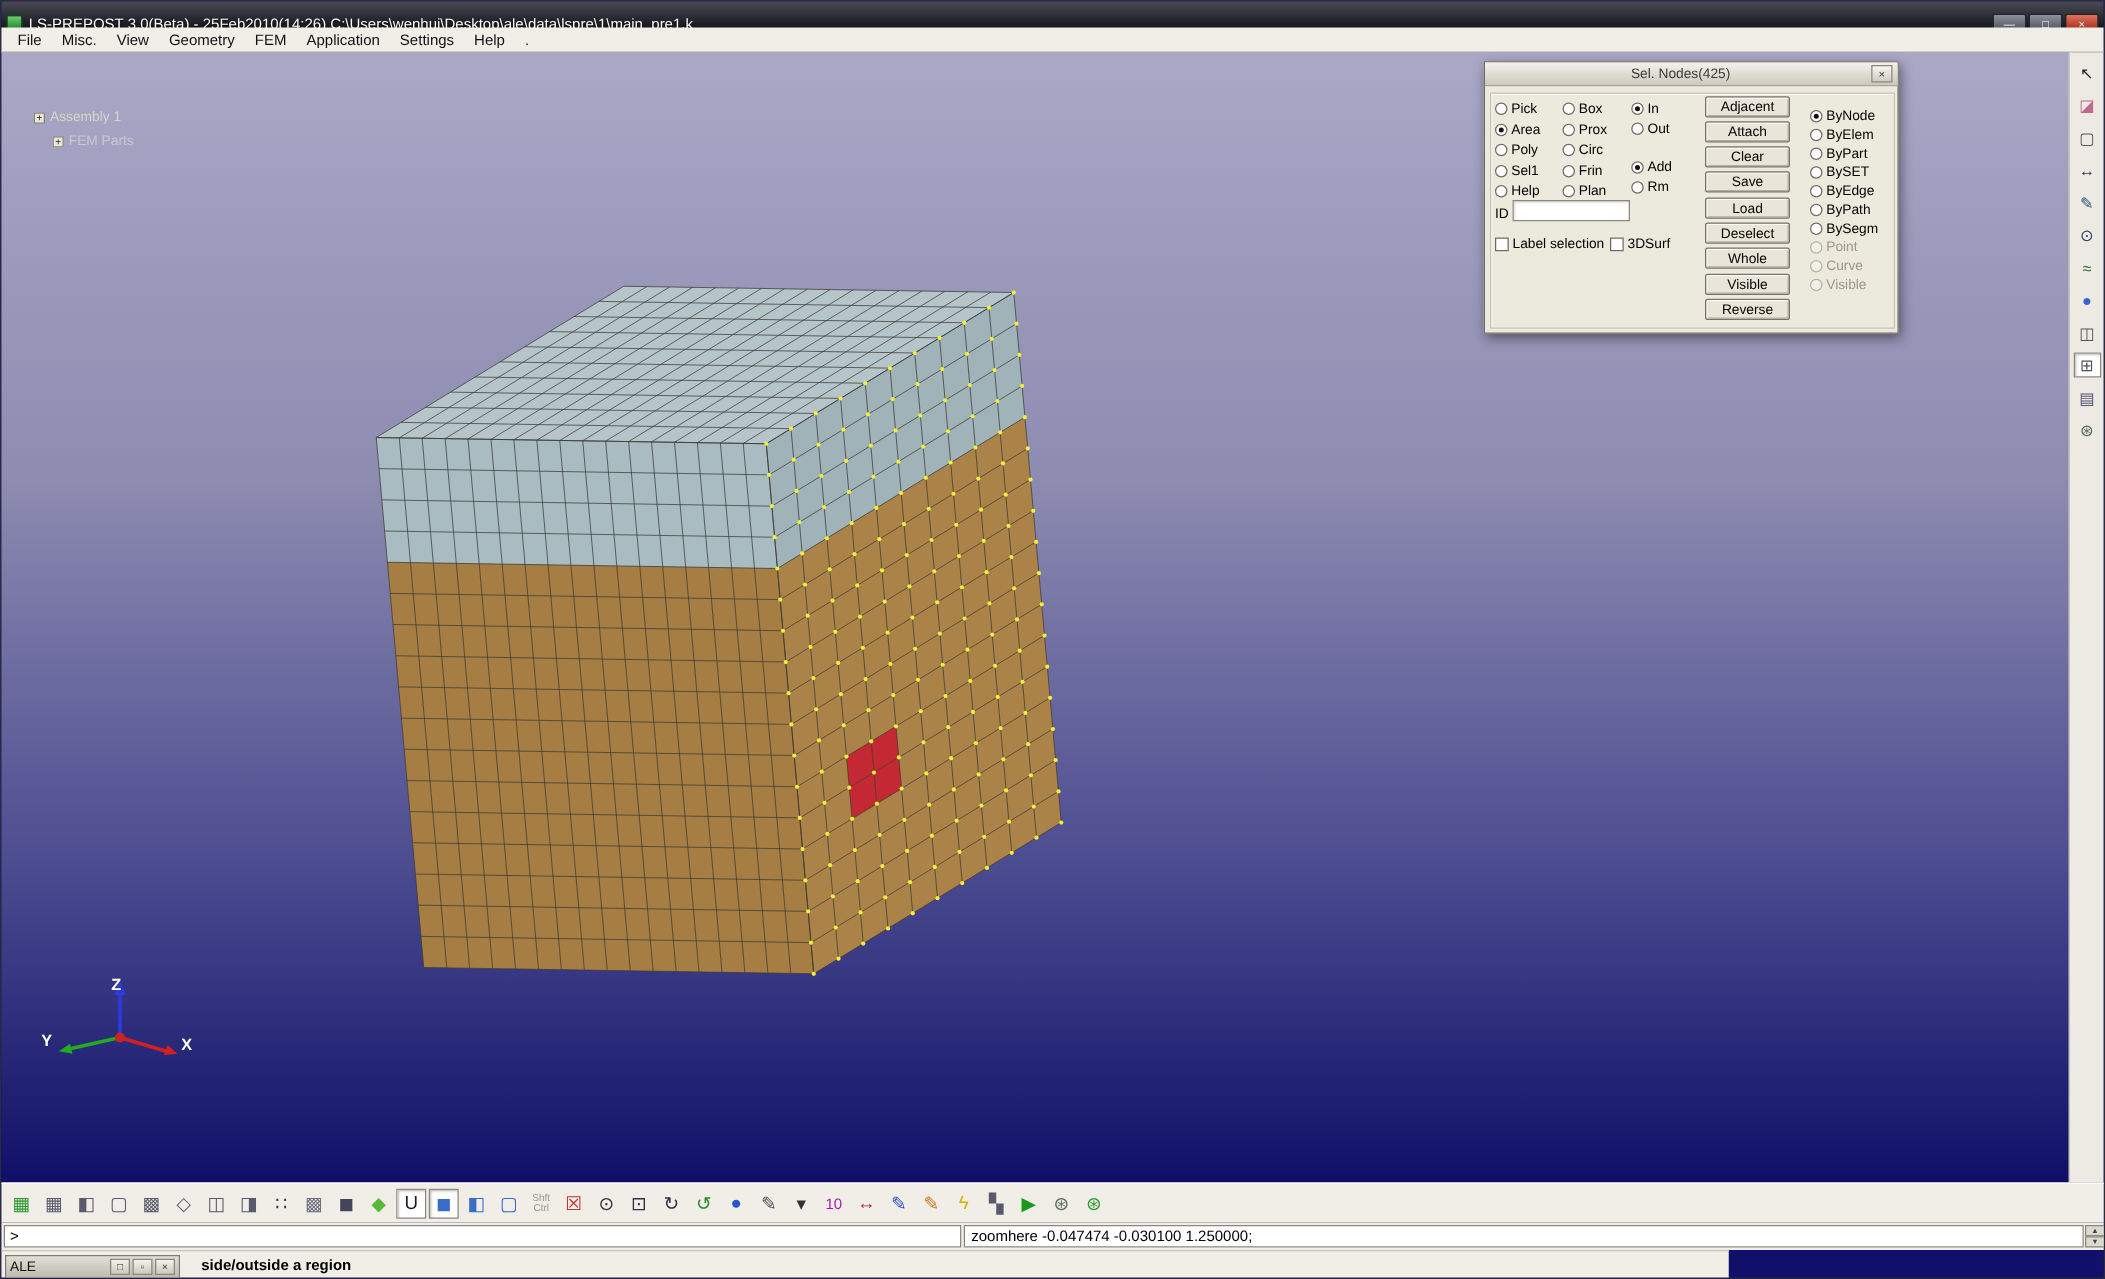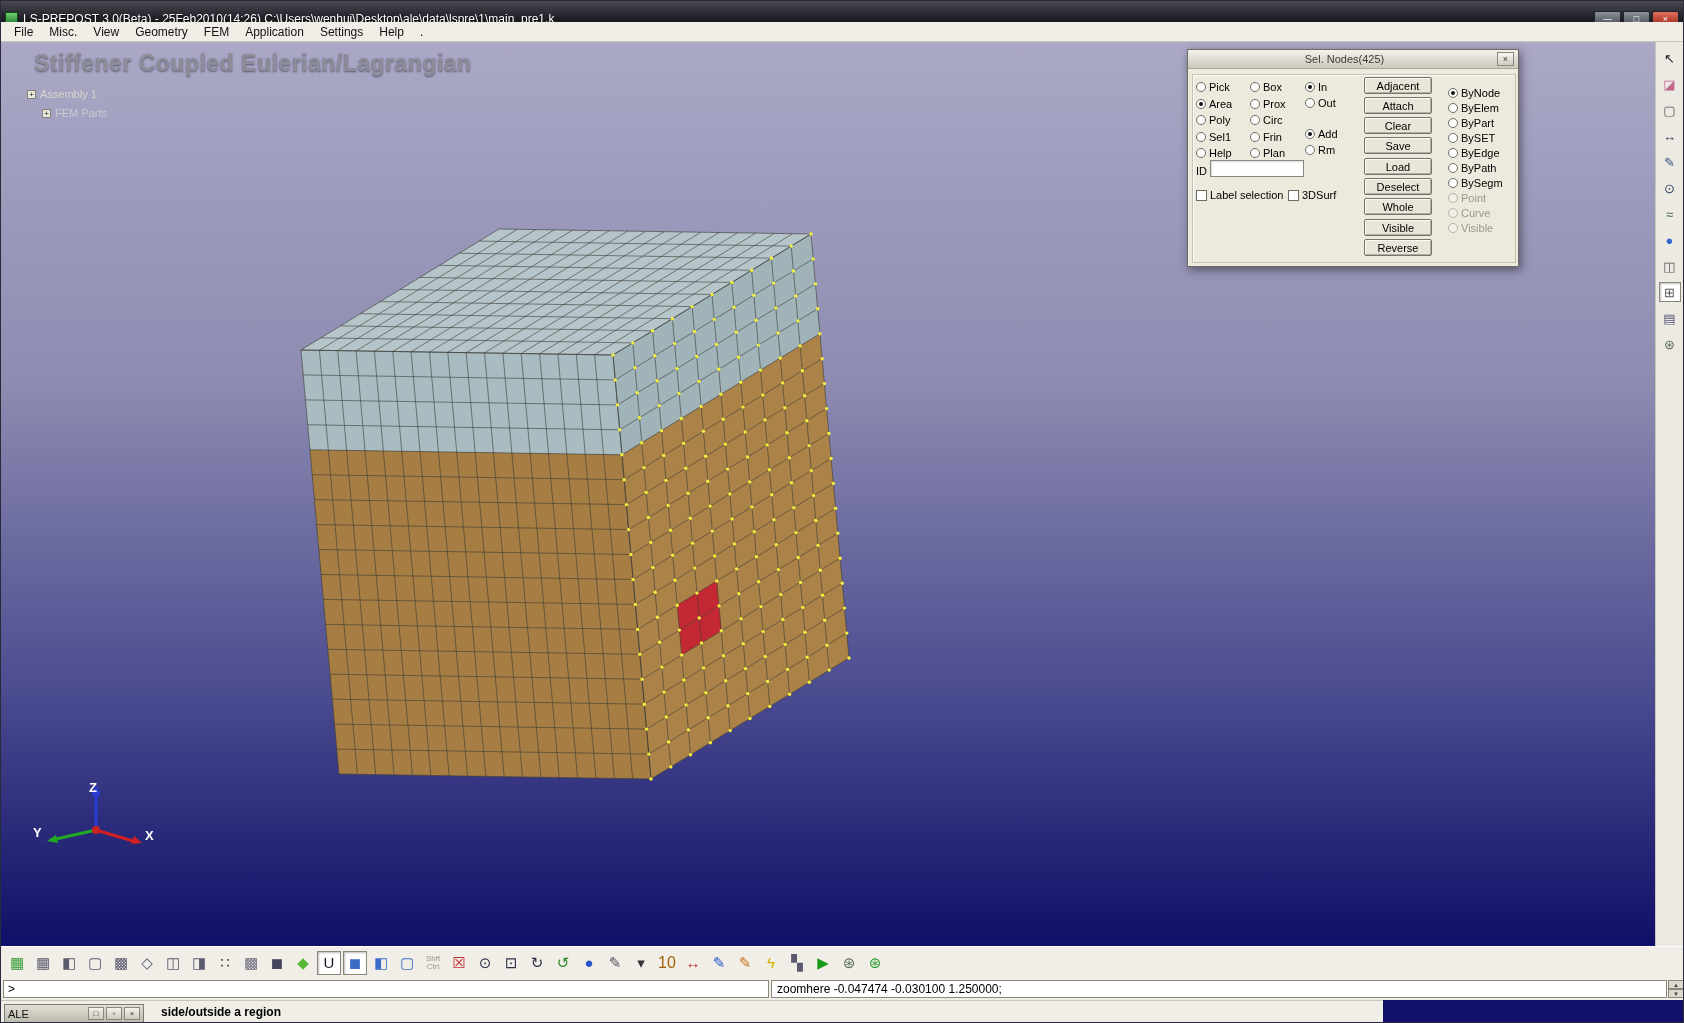--- a/index.html
+++ b/index.html
@@ -67,21 +67,21 @@
     font-family:"Liberation Sans", sans-serif; }
 
   
   .toolbar { position:absolute; top:945px; left:0; width:1684px; height:32px; background:#f0eee7;
     border-top:1px solid #fff; display:flex; align-items:center; padding-left:4px; }
   #bottom-icons { display:flex; gap:2px; align-items:center; }
   .ticon { width:24px; height:24px; display:inline-flex; align-items:center; justify-content:center;
     font-size:15px; flex:none; cursor:default; }
   .ticon.pressed { background:#fff; border:1px solid #8a887c; box-shadow:inset 1px 1px 2px rgba(0,0,0,0.25); }
   .ticon.ttext { font-size:8px; line-height:8px; text-align:center; }
-  .ticon.tnum { font-size:16px; color:#a16207; }
+  .ticon.tnum { font-size:12px; color:#a21caf; }
 
   
   .cmdrow { position:absolute; top:977px; left:0; width:1684px; height:22px; background:#f0eee7; }
   .cmd-input { position:absolute; left:2px; top:2px; width:766px; height:18px; background:#fff;
     border:1px solid #8a887c; font-size:12px; padding:0 4px; color:#000; display:flex; align-items:center; }
   .cmd-history { position:absolute; left:770px; top:2px; width:896px; height:18px; background:#fff;
     border:1px solid #8a887c; font-size:12px; padding:0 5px; display:flex; align-items:center; color:#000; }
   .cmd-scroll { position:absolute; right:1px; top:2px; width:16px; height:18px; display:flex; flex-direction:column; }
   .cmd-scroll span { flex:1; background:#dcd9cf; border:1px solid #8a887c; font-size:6px;
     display:flex; align-items:center; justify-content:center; color:#444; }
@@ -418,21 +418,20 @@
         <circle cx="832.4" cy="441.4" r="1.7" fill="#f2ee3c"></circle>
         <circle cx="834.6" cy="466.4" r="1.7" fill="#f2ee3c"></circle>
         <circle cx="836.8" cy="491.3" r="1.7" fill="#f2ee3c"></circle>
         <circle cx="839.1" cy="516.2" r="1.7" fill="#f2ee3c"></circle>
         <circle cx="841.3" cy="541.2" r="1.7" fill="#f2ee3c"></circle>
         <circle cx="843.5" cy="566.1" r="1.7" fill="#f2ee3c"></circle>
         <circle cx="845.8" cy="591.1" r="1.7" fill="#f2ee3c"></circle>
         <circle cx="848.0" cy="616.0" r="1.7" fill="#f2ee3c"></circle>
       </svg>
 
-    <div class="heading">Stiffener Coupled Eulerian/Lagrangian</div>
 
     <div class="tree">
       <div class="tree-item">
         <span class="texpand">+</span>
         <span>Assembly 1</span>
       </div>
       <div class="tree-item child">
         <span class="texpand">+</span>
         <span>FEM Parts</span>
       </div>

